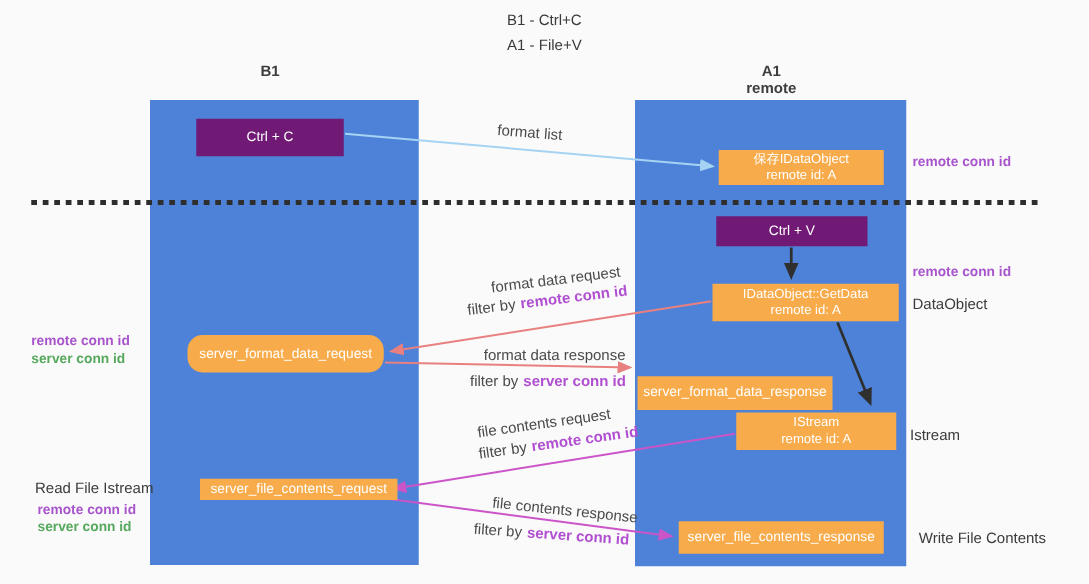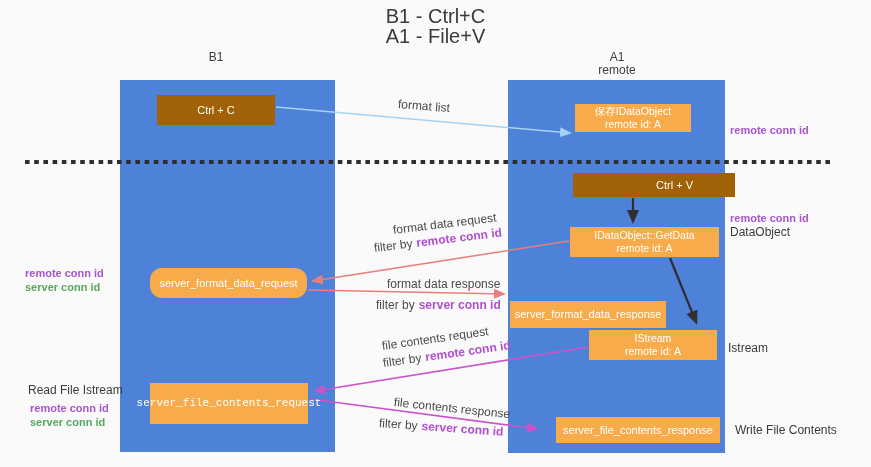--- a/index.html
+++ b/index.html
@@ -4,34 +4,34 @@
 <style>
   html,body { margin:0; padding:0; }
   .canvas {
     position:relative; width:871px; height:467px;
     background:#fafafa; overflow:hidden;
     font-family:"Liberation Sans", sans-serif;
     color:#3b3b3b;
   }
   .title {
     position:absolute; top:6px; left:0; width:871px;
-    text-align:center; font-size:20px; line-height:20px; color:#3a3a3a;
+    text-align:center; font-size:12px; line-height:20px; color:#3a3a3a;
   }
   .col-header {
-    position:absolute; text-align:center; font-size:12px; line-height:13px; color:#3d3d3d;
+    position:absolute; text-align:center; font-size:12px; line-height:13px; color:#3d3d3d;font-weight:bold;
   }
   .column { position:absolute; background:#4e82d8; z-index:1; }
   svg.overlay { position:absolute; top:0; left:0; z-index:2; pointer-events:none; }
   .box {
     position:absolute; z-index:3;
     display:flex; flex-direction:column; align-items:center; justify-content:center;
     color:#ffffff; font-size:11px; line-height:13px; text-align:center; white-space:nowrap;
   }
   .box.orange { background:#f8ab4a; }
-  .box.green  { background:#a16207; }
+  .box.green  { background:#701a75; }
   .box .sub { font-size:10.5px; }
   .mid-label {
     position:absolute; z-index:3; font-size:12px; color:#4a4a4a; white-space:nowrap;
     transform-origin:left center;
   }
   .key { font-weight:bold; color:#b04fd0; margin-left:4px; }
   .purple-label {
     position:absolute; z-index:3; font-size:11px; font-weight:bold; color:#a855cc; white-space:nowrap;
   }
   .dark-label {
@@ -92,26 +92,26 @@
 
     <line x1="588" y1="347" x2="315" y2="391" stroke="#cb55c8" stroke-width="1.6" marker-end="url(#mk-magenta)"></line>
 
     <line x1="310" y1="399" x2="537" y2="429" stroke="#cb55c8" stroke-width="1.6" marker-end="url(#mk-magenta)"></line>
   </svg>
 
   <div class="box green" style="left:157px; top:95px; width:118px; height:30px;">
     <div>Ctrl + C</div>
   </div>
 
-  <div class="box orange" style="left:575px; top:104px; width:116px; height:28px;">
+  <div class="box orange" style="left:575px; top:120px; width:132px; height:28px;">
     <div class="sub">保存IDataObject</div>
     <div class="sub">remote id: A</div>
   </div>
 
-  <div class="box green" style="left:573px; top:173px; width:121px; height:24px;padding-left:41px;">
+  <div class="box green" style="left:573px; top:173px; width:121px; height:24px;">
     <div>Ctrl + V</div>
   </div>
 
   <div class="box orange" style="left:570px; top:227px; width:149px; height:30px;">
     <div class="sub">IDataObject::GetData</div>
     <div class="sub">remote id: A</div>
   </div>
 
   <div class="box orange" style="left:150px; top:268px; width:157px; height:30px;border-radius:12px;">
     <div>server_format_data_request</div>
@@ -119,25 +119,25 @@
 
   <div class="box orange" style="left:510px; top:281px; width:156px; height:27px;margin-top:20px;">
     <div>server_format_data_response</div>
   </div>
 
   <div class="box orange" style="left:589px; top:330px; width:128px; height:30px;">
     <div class="sub">IStream</div>
     <div class="sub">remote id: A</div>
   </div>
 
-  <div class="box orange" style="left:150px; top:383px; width:158px; height:41px;font-family:Liberation Mono, monospace;">
+  <div class="box orange" style="left:160px; top:383px; width:158px; height:17px;">
     <div>server_file_contents_request</div>
   </div>
 
-  <div class="box orange" style="left:556px; top:417px; width:164px; height:26px;">
+  <div class="box orange" style="left:543px; top:417px; width:164px; height:26px;">
     <div>server_file_contents_response</div>
   </div>
 
   <div class="mid-label" style="left:398px; top:97px; transform:rotate(4.5deg);">format list</div>
 
   <div class="mid-label" style="left:393px; top:223px; transform:rotate(-7deg);">format data request</div>
   <div class="mid-label" style="left:374px; top:241px; transform:rotate(-7deg);">
     <span>filter by</span><span class="key">remote conn id</span>
   </div>
 
@@ -151,21 +151,21 @@
     <span>filter by</span><span class="key">remote conn id</span>
   </div>
 
   <div class="mid-label" style="left:394px; top:395px; transform:rotate(6deg);">file contents response</div>
   <div class="mid-label" style="left:379px; top:416px; transform:rotate(4deg);">
     <span>filter by</span><span class="key">server conn id</span>
   </div>
 
   <div class="purple-label" style="left:730px; top:124px;">remote conn id</div>
   <div class="purple-label" style="left:730px; top:212px;">remote conn id</div>
-  <div class="dark-label" style="left:730px; top:225px;">DataObject</div>
+  <div class="dark-label" style="left:730px; top:236px;">DataObject</div>
   <div class="dark-label" style="left:728px; top:341px;">Istream</div>
   <div class="dark-label" style="left:735px; top:423px;">Write File Contents</div>
 
   <div class="conn-group" style="left:25px; top:266px;">
     <div class="purple">remote conn id</div>
     <div class="green">server conn id</div>
   </div>
   <div class="dark-label" style="left:28px; top:383px;">Read File Istream</div>
   <div class="conn-group" style="left:30px; top:401px;">
     <div class="purple">remote conn id</div>

